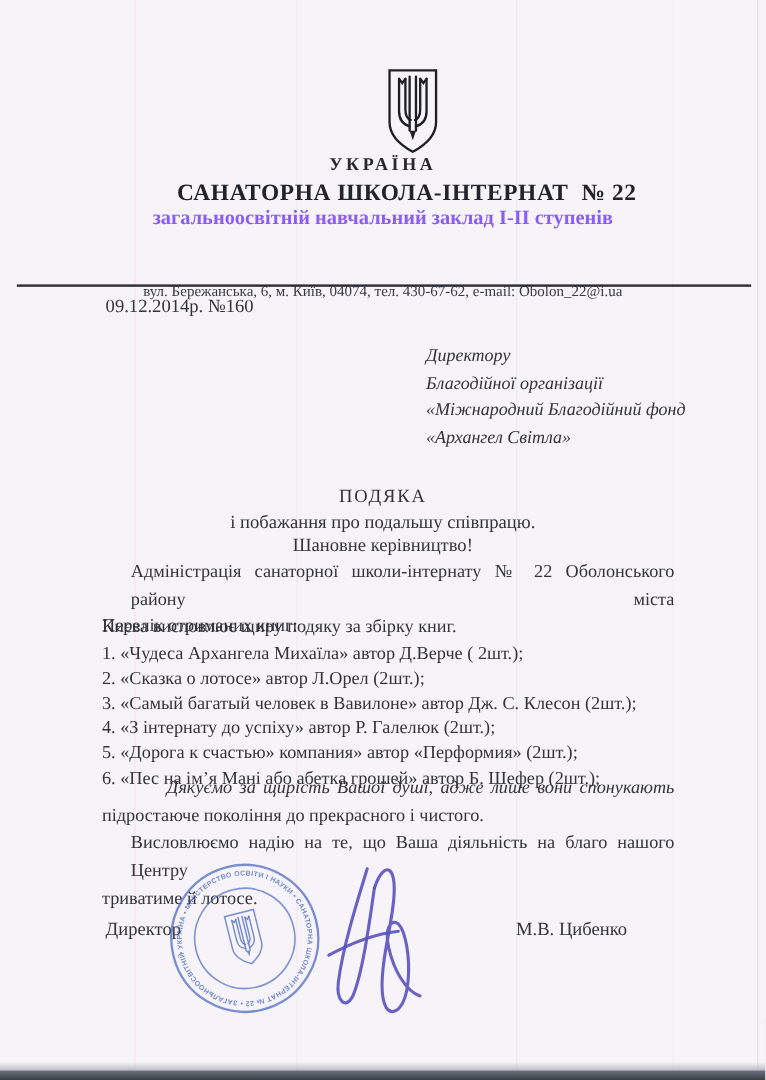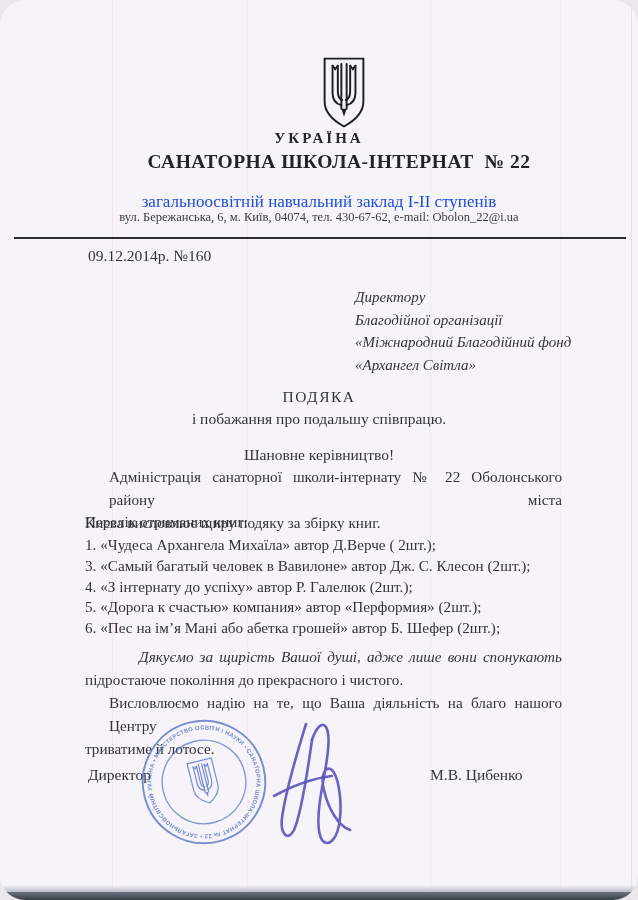--- a/index.html
+++ b/index.html
@@ -1,44 +1,44 @@
 <!DOCTYPE html>
 <html lang="uk"><head>
 <meta charset="utf-8">
 <style>
   html,body{margin:0;padding:0;background:#e9e7ec;}
   .page{
     position:relative;width:638px;height:900px;margin:0 auto;
     background:#f6f4f8;
     font-family:"Liberation Serif","DejaVu Serif",serif;
-    color:#33333b;overflow:hidden;border-radius:25px;
+    color:#33333b;overflow:hidden;
   }
   
   .streak{position:absolute;top:0;bottom:0;width:1px;pointer-events:none;}
   .s1{left:112px;background:rgba(255,170,180,.20);}
   .s2{left:247px;background:rgba(255,170,180,.14);}
   .s3{left:430px;background:rgba(150,210,160,.14);}
   .s4{left:560px;background:rgba(255,200,205,.16);}
   .edge-right{position:absolute;top:0;bottom:0;right:6px;width:1px;background:rgba(60,60,80,.10);}
   .scan-shadow{position:absolute;left:0;right:0;bottom:8px;height:7px;
     background:linear-gradient(to bottom,rgba(120,128,140,0),#b9bec8);}
   .scan-edge{position:absolute;left:0;right:0;bottom:0;height:8px;
     background:linear-gradient(to bottom,#6b727c,#383e45);}
   
   .emblem{position:absolute;left:317px;top:56px;color:#1e1e26;}
   .center-line{position:absolute;left:0;right:0;text-align:center;}
   .country{top:130px;font-weight:bold;font-size:15px;letter-spacing:3px;color:#26262e;}
   .school-name{top:151px;font-weight:bold;font-size:19.5px;letter-spacing:.5px;color:#23232b;white-space:pre;margin-left:40px;}
-  .school-type{top:192px;font-weight:normal;font-size:17px;color:#1d4ed8;}
-  .contact{top:210px;font-size:12.5px;color:#3a3a44;}
+  .school-type{top:172px;font-weight:bold;font-size:17px;color:#8b5cf6;}
+  .contact{top:236px;font-size:12.5px;color:#3a3a44;}
   .rule{position:absolute;left:14px;right:12px;top:237px;height:2px;background:#2c2c34;}
   .ref{position:absolute;left:88px;top:247px;font-size:15.5px;}
   .addressee{position:absolute;left:355px;top:286px;font-size:15px;line-height:22.5px;font-style:italic;}
   .subject{position:absolute;left:0;right:0;top:386px;text-align:center;font-size:15.5px;line-height:22px;}
-  .subject .t{letter-spacing:1.5px;}
+  .subject .t{letter-spacing:1.5px;margin-top:17px;}
   .salutation{position:absolute;left:0;right:0;top:446px;text-align:center;font-size:15.5px;}
   .body-block{position:absolute;left:85px;width:477px;font-size:15.2px;}
   .p1{top:466px;line-height:22.8px;}
   .list-heading{top:513px;}
   .book-list{top:535px;line-height:20.8px;width:510px;}
   .p2{top:645px;line-height:23px;}
   .p2 .indent{padding-left:30px;font-style:italic;}
   .p3{top:691px;line-height:23px;}
   .just{text-align:justify;text-align-last:justify;margin-left:24px;}
   .sig-role{position:absolute;left:88px;top:766px;font-size:15.5px;}
@@ -105,20 +105,21 @@
 
   <div class="body-block p1">
     <div class="just">Адміністрація санаторної школи-інтернату № 22 Оболонського району міста</div>
     <div>Києва висловлює щиру подяку за збірку книг.</div>
   </div>
 
   <div class="body-block list-heading">Перелік отриманих книг:</div>
 
   <div class="body-block book-list">
     <div>1. «Чудеса Архангела Михаїла» автор Д.Верче ( 2шт.);</div>
+    <div>2. «Сказка о лотосе» автор Л.Орел (2шт.);</div>
     <div>3. «Самый багатый человек в Вавилоне» автор Дж. С. Клесон (2шт.);</div>
     <div>4. «З інтернату до успіху» автор Р. Галелюк (2шт.);</div>
     <div>5. «Дорога к счастью» компания» автор «Перформия» (2шт.);</div>
     <div>6. «Пес на ім’я Мані або абетка грошей» автор Б. Шефер (2шт.);</div>
   </div>
 
   <div class="body-block p2">
     <div class="just indent">Дякуємо за щирість Вашої душі, адже лише вони спонукають</div>
     <div>підростаюче покоління до прекрасного і чистого.</div>
   </div>

